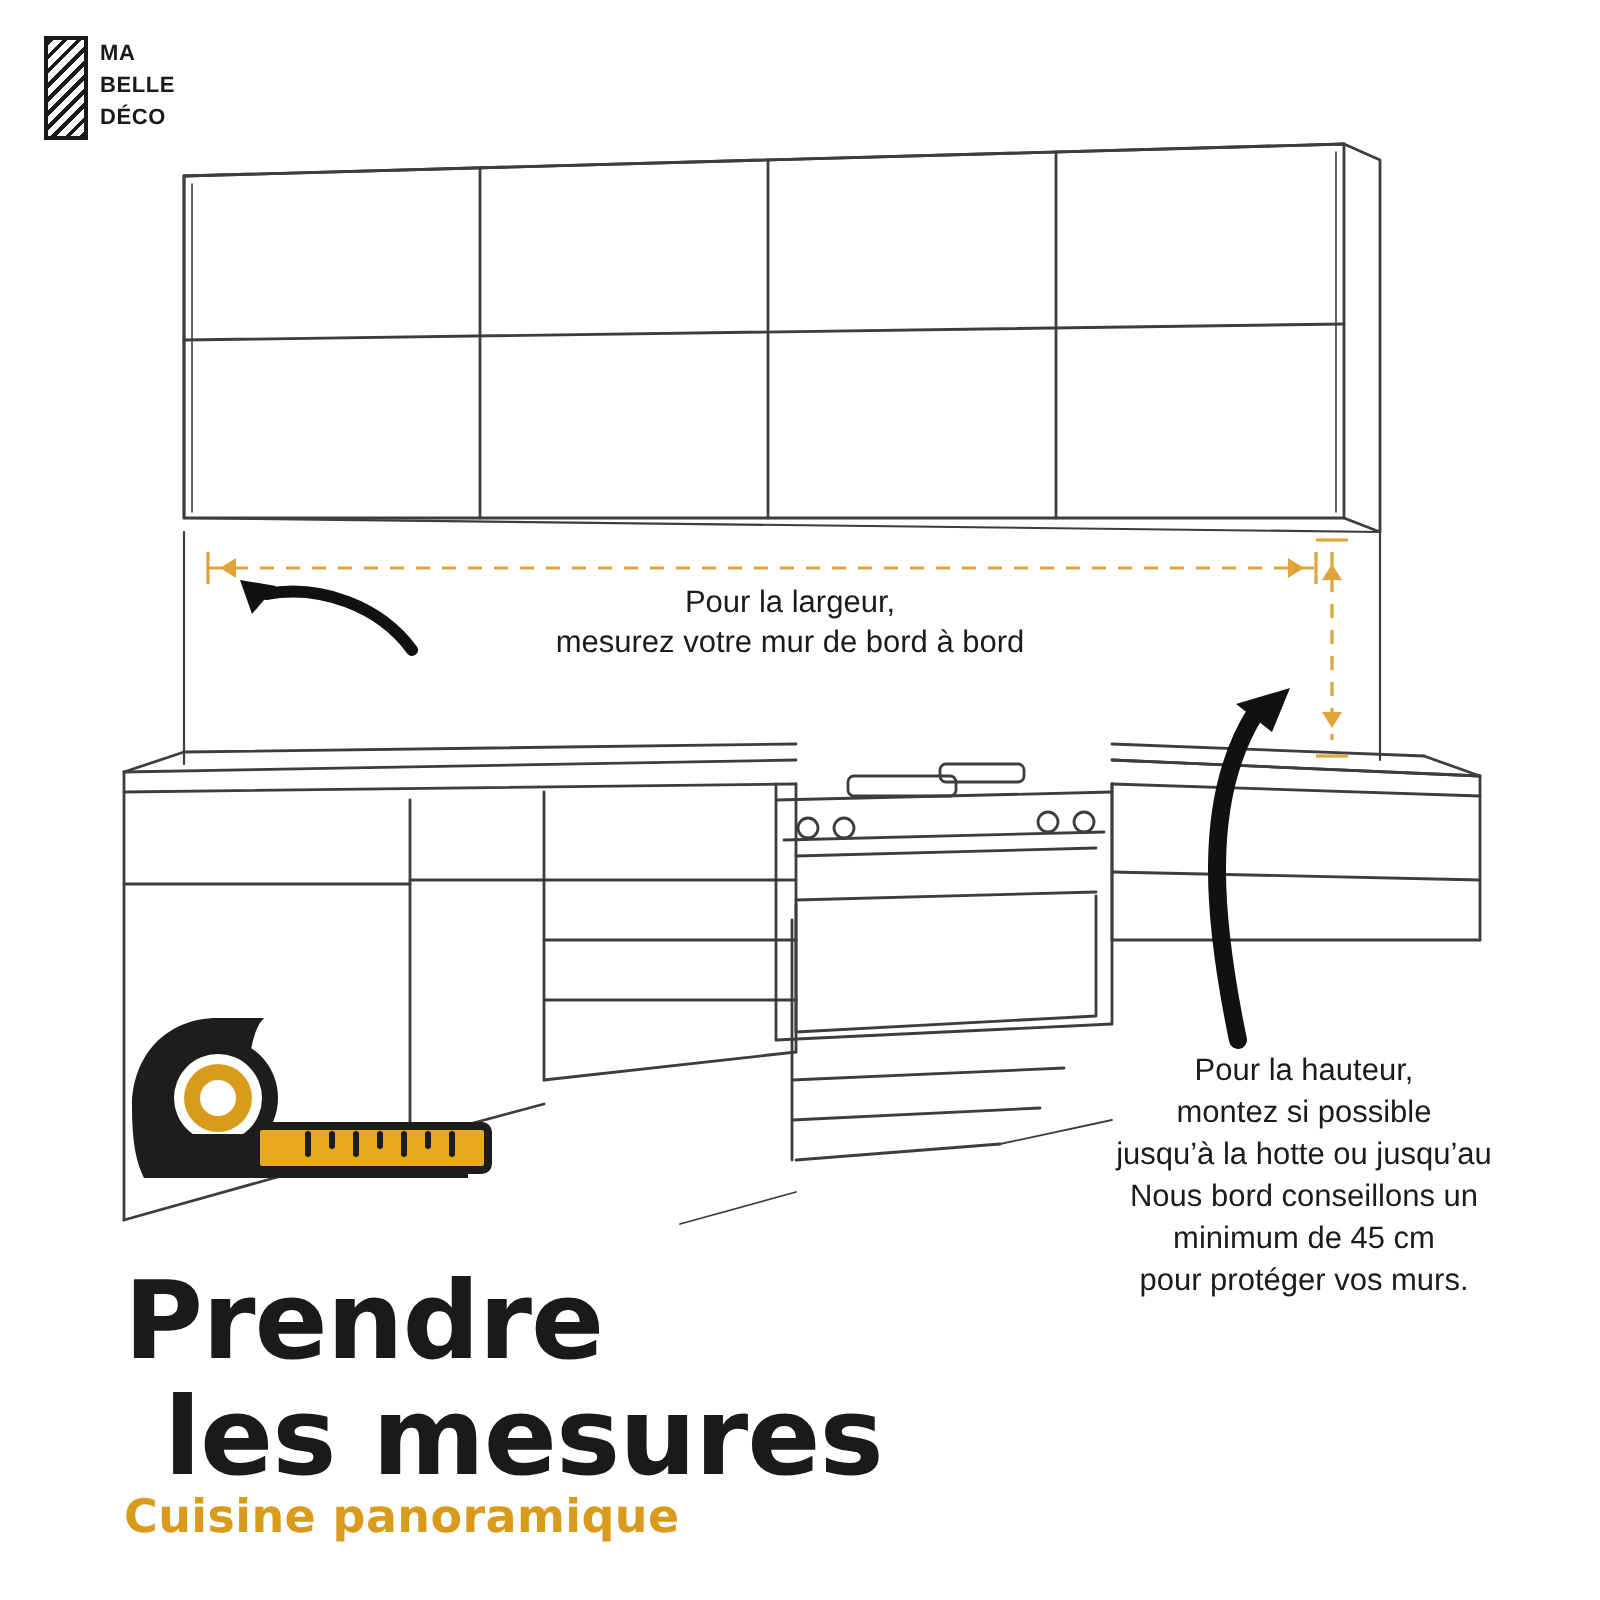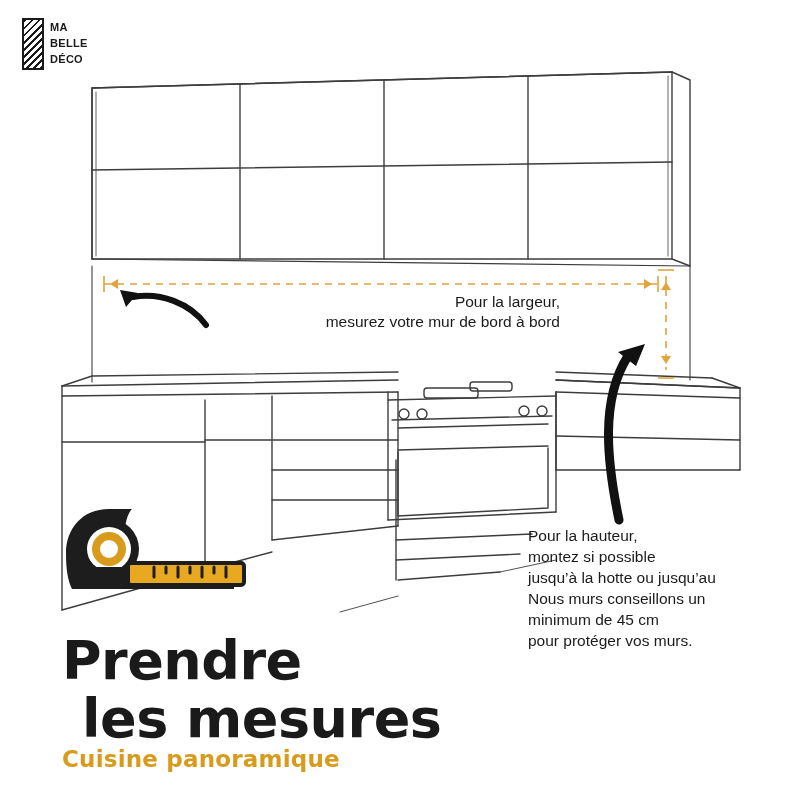--- a/index.html
+++ b/index.html
@@ -63,26 +63,27 @@
   .anno {
     position: absolute;
     color: #1b1b1b;
     font-size: 15.5px;
     line-height: 20px;
   }
   #anno-width {
     left: 230px;
     top: 292px;
     width: 330px;
-    text-align: right;
+    text-align: center;
   }
   #anno-height {
     left: 528px;
     top: 525px;
     width: 248px;
+    text-align: center;
     line-height: 21px;
   }
 
   
   #title-block {
     position: absolute;
     left: 62px;
     top: 600px;
     width: 420px;
   }
@@ -222,21 +223,21 @@
 
   <div class="anno" id="anno-width">
     <div>Pour la largeur,</div>
     <div>mesurez votre mur de bord à bord</div>
   </div>
 
   <div class="anno" id="anno-height">
     <div>Pour la hauteur,</div>
     <div>montez si possible</div>
     <div>jusqu’à la hotte ou jusqu’au</div>
-    <div>Nous murs conseillons un</div>
+    <div>Nous bord conseillons un</div>
     <div>minimum de 45 cm</div>
     <div>pour protéger vos murs.</div>
   </div>
 
   <svg id="tape-icon" viewBox="0 0 185 90">
     <path d="M47 4 C20 4 4 24 4 48 C4 66 6 76 10 84 L62 84 L62 40 C62 18 66 8 70 4 Z" fill="#1d1d1d"></path>
     <circle cx="47" cy="44" r="30" fill="#1d1d1d"></circle>
     <circle cx="47" cy="44" r="22" fill="#ffffff"></circle>
     <circle cx="47" cy="44" r="17" fill="#d99b1c"></circle>
     <circle cx="47" cy="44" r="9" fill="#ffffff"></circle>

